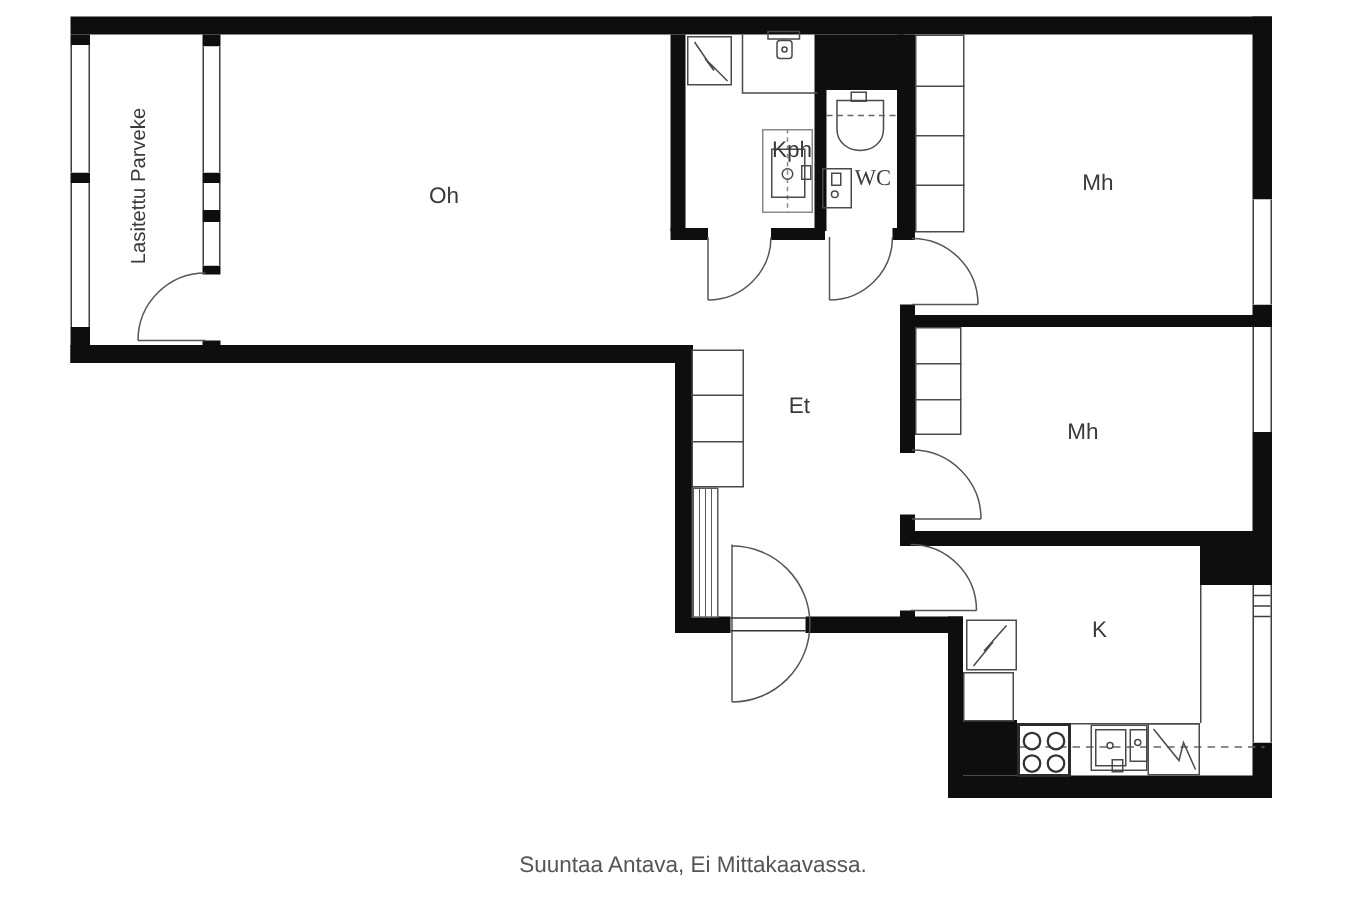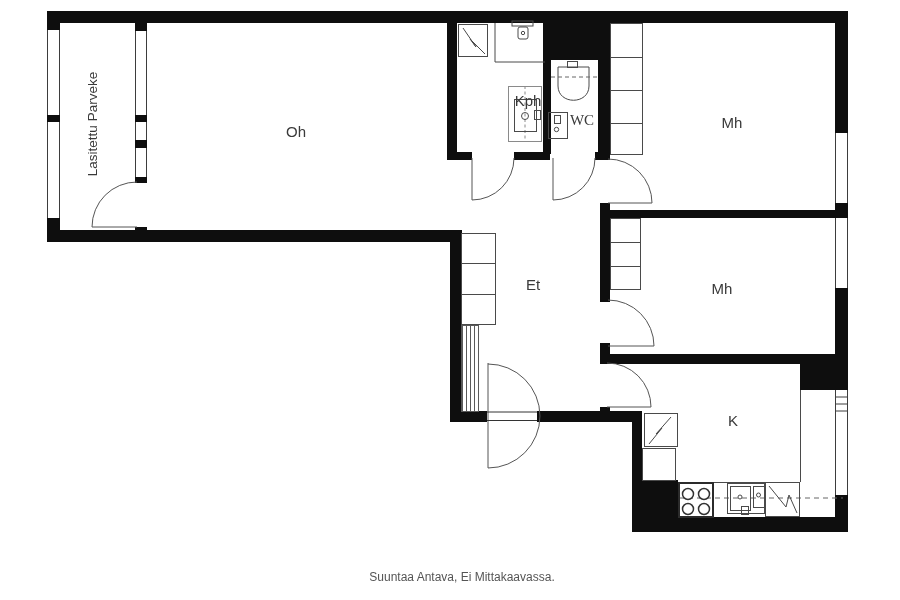--- a/index.html
+++ b/index.html
@@ -6,21 +6,21 @@
   #plan{position:relative;width:900px;height:600px;background:#ffffff;overflow:hidden;
         font-family:"Liberation Sans",sans-serif;}
   .wall{position:absolute;background:#0e0e0e;}
   .window{position:absolute;background:#ffffff;border-left:1.5px solid #3d3d3d;
           border-right:1.5px solid #3d3d3d;box-sizing:border-box;}
   .hatch{position:absolute;background:repeating-linear-gradient(90deg,#5a5a5a 0 1px,#ffffff 1px 4px);
          border:1px solid #5a5a5a;box-sizing:border-box;}
   .label{position:absolute;color:#3a3a3a;font-size:15px;white-space:nowrap;
          transform:translate(-50%,-50%);}
   .label-vert{transform:translate(-50%,-50%) rotate(-90deg);font-size:13.5px;}
-  .caption{position:absolute;color:#555555;font-size:12px;white-space:nowrap;
+  .caption{position:absolute;color:#555555;font-size:15px;white-space:nowrap;
            transform:translate(-50%,-50%);}
   svg{position:absolute;left:0;top:0;}
 </style>
 </head>
 <body>
 
 <div id="plan">
 
   <div class="wall" style="left:47px;top:11px;width:801px;height:12px;"></div>
   <div class="wall" style="left:47px;top:23px;width:13px;height:8px;"></div>
@@ -182,17 +182,17 @@
       <line x1="487" y1="420.5" x2="537" y2="420.5" stroke="#333"></line>
     </g>
   </svg>
 
   <div class="label label-vert" style="left:92px;top:124px;">Lasitettu Parveke</div>
   <div class="label" style="left:296px;top:131px;">Oh</div>
   <div class="label" style="left:508px;top:100px;margin-left:20px;">Kph</div>
   <div class="label" style="left:582px;top:120px;font-family:Liberation Serif, serif;">WC</div>
   <div class="label" style="left:732px;top:122px;">Mh</div>
   <div class="label" style="left:722px;top:288px;">Mh</div>
-  <div class="label" style="left:533px;top:284px;">Et</div>
+  <div class="label" style="left:533px;top:271px;">Et</div>
   <div class="label" style="left:733px;top:420px;">K</div>
 
   <div class="caption" style="left:462px;top:577px;">Suuntaa Antava, Ei Mittakaavassa.</div>
 </div>
 
 </body></html>

